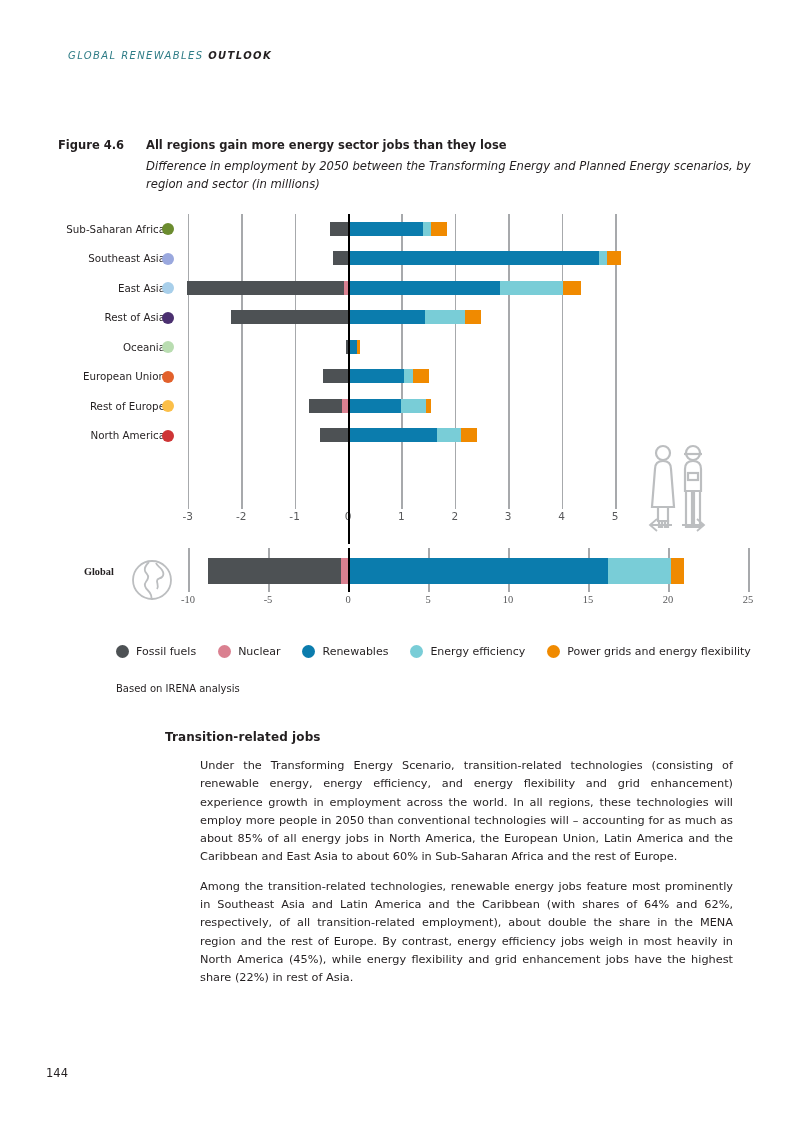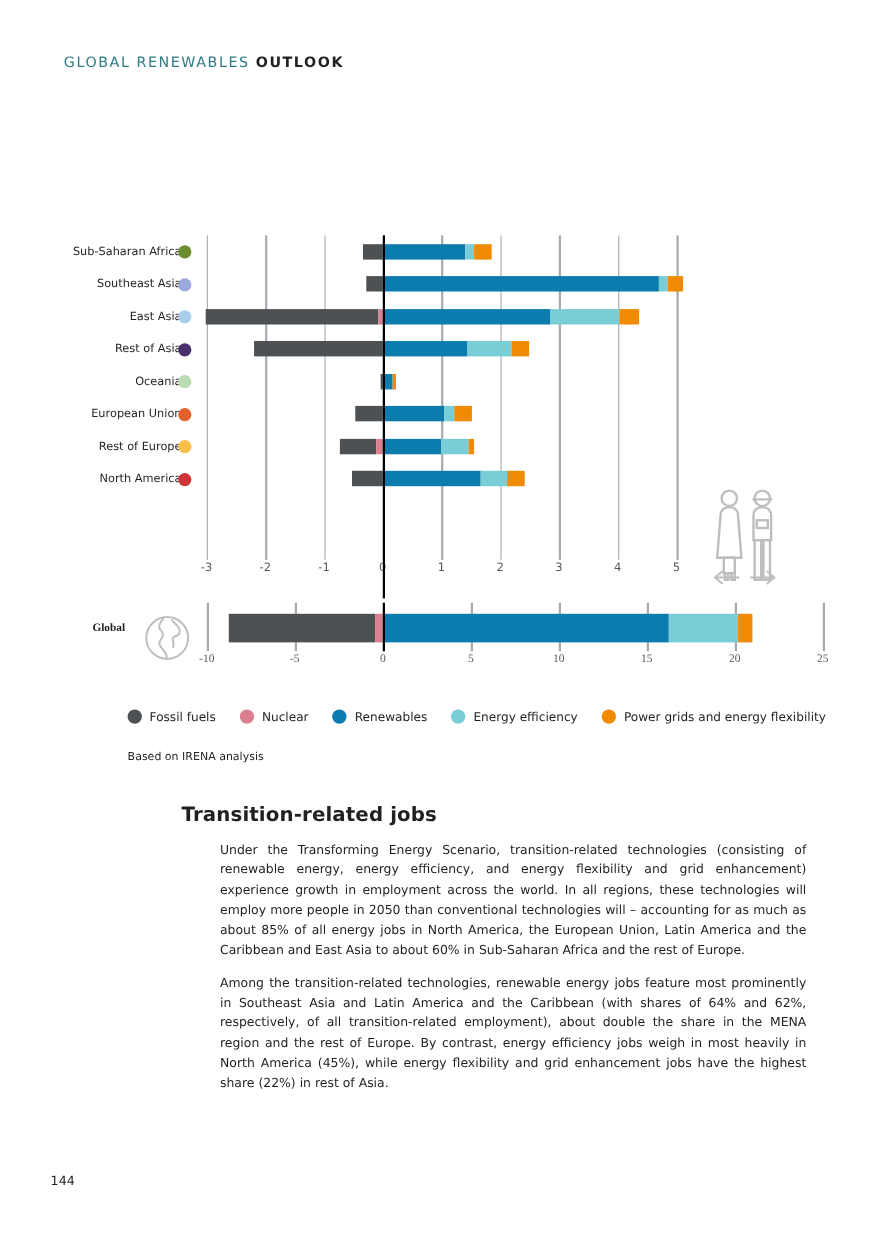--- a/index.html
+++ b/index.html
@@ -1,20 +1,20 @@
 <!DOCTYPE html>
 <html><head>
 <meta charset="utf-8">
 <style>
   html,body{margin:0;padding:0;background:#fff;}
   body{width:803px;height:1134px;position:relative;font-family:"DejaVu Sans","Liberation Sans",sans-serif;color:#231f20;overflow:hidden;}
   .page{position:absolute;inset:0;}
 
   
-  .runhead{position:absolute;left:58px;top:50px;font-size:13px;letter-spacing:1.4px;}
+  .runhead{position:absolute;left:68px;top:50px;font-size:10px;letter-spacing:1.4px;font-style:italic;}
   .runhead .teal{color:#2e7c86;}
   .runhead .dark{color:#231f20;font-weight:600;}
 
   
   .figwrap{position:absolute;left:58px;top:138px;width:700px;}
   .figline1{display:flex;gap:14px;font-size:11.5px;font-weight:700;color:#231f20;}
   .fignum{width:74px;flex:0 0 74px;}
   .figtitle{flex:1;}
   .figsub{margin-left:88px;margin-top:6px;font-size:11.6px;font-style:italic;line-height:1.55;color:#231f20;max-width:612px;}
 
@@ -49,34 +49,41 @@
 
   
   .legend{position:absolute;left:116px;top:645px;width:660px;display:flex;align-items:center;}
   .legitem{display:flex;align-items:center;margin-right:22px;}
   .legdot{width:13px;height:13px;border-radius:50%;margin-right:7px;flex:0 0 13px;}
   .legtxt{font-size:11px;color:#231f20;white-space:nowrap;text-align:center;}
   .source{position:absolute;left:116px;top:683px;font-size:10px;color:#231f20;}
 
   
   .body{position:absolute;left:165px;top:730px;width:568px;}
-  .h3{font-size:18px;font-weight:700;letter-spacing:.1px;color:#231f20;margin-bottom:13px;}
+  .h3{font-size:12px;font-weight:700;letter-spacing:.1px;color:#231f20;margin-bottom:13px;}
   .p{font-size:11.3px;line-height:1.62;text-align:justify;color:#231f20;margin-bottom:11px;margin-left:35px;}
   .pageno{position:absolute;left:46px;top:1066px;font-size:11.5px;color:#231f20;}
 </style>
 </head>
 <body>
 
 <div class="page">
 
   <div class="runhead">
     <span class="teal">GLOBAL RENEWABLES</span>
     <span class="dark">OUTLOOK</span>
   </div>
 
+  <div class="figwrap">
+    <div class="figline1">
+      <div class="fignum">Figure 4.6</div>
+      <div class="figtitle">All regions gain more energy sector jobs than they lose</div>
+    </div>
+    <div class="figsub">Difference in employment by 2050 between the Transforming Energy and Planned Energy scenarios, by region and sector (in millions)</div>
+  </div>
 
   <div class="chart">
     <div class="grid" id="gridlines">
         <div class="gl" style="left: 0.8px;"></div>
         <div class="gl" style="left: 54.2px;"></div>
         <div class="gl" style="left: 107.6px;"></div>
         <div class="gl" style="left: 161px;"></div>
         <div class="gl" style="left: 214.4px;"></div>
         <div class="gl" style="left: 267.8px;"></div>
         <div class="gl" style="left: 321.2px;"></div>

